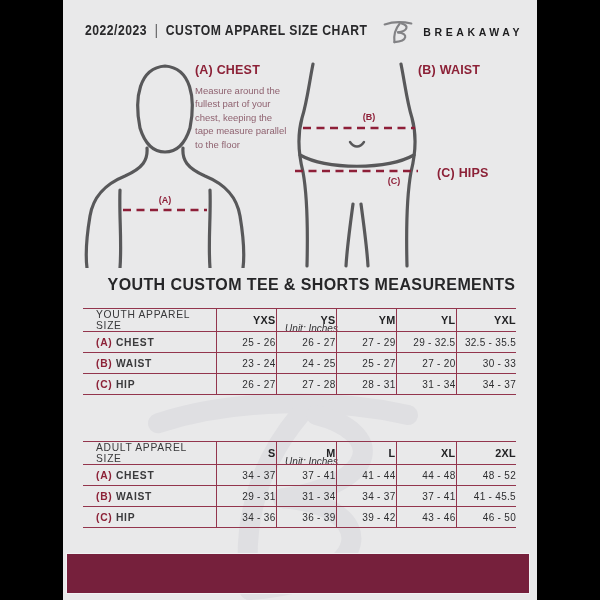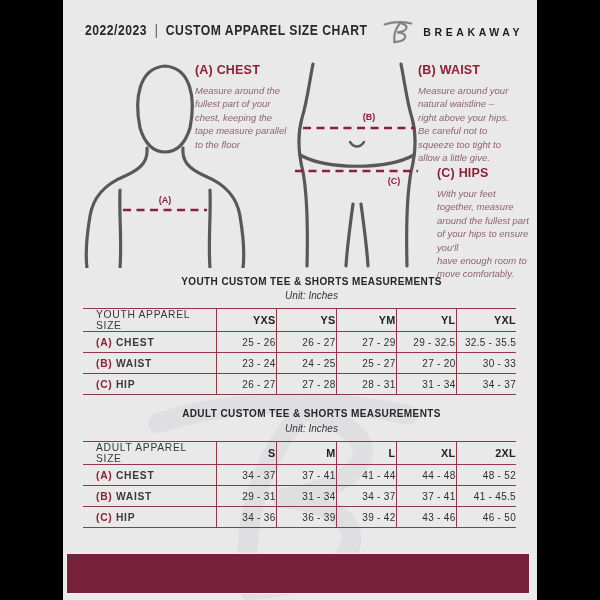--- a/index.html
+++ b/index.html
@@ -25,28 +25,28 @@
   .masthead-right{position:absolute;right:14px;top:18px;display:flex;align-items:center;gap:9px;}
   .brand-word{font-weight:bold;font-size:10.5px;letter-spacing:3.6px;color:#1d1d1f;}
   .logo-svg{width:32px;height:27px;}
 
   
   .guide{position:absolute;left:0;top:52px;width:474px;height:218px;}
   .fig{position:absolute;}
   .fig svg{width:100%;height:100%;}
   .guide-block{position:absolute;}
   .guide-head{font-weight:bold;font-size:12.5px;color:var(--maroon);letter-spacing:.2px;}
-  .guide-text{margin-top:7px;font-style:italic;font-size:9.5px;line-height:13.4px;
+  .guide-text{margin-top:7px;font-size:9.5px;line-height:13.4px;
     color:var(--plum);white-space:pre-line;}
 
   
   .sec-title{position:absolute;left:32px;width:433px;text-align:center;
-    font-weight:bold;font-size:10px;color:#262628;letter-spacing:.4px;}
+    font-weight:bold;font-size:16px;color:#262628;letter-spacing:.4px;}
   .sec-unit{position:absolute;left:32px;width:433px;text-align:center;
-    font-style:italic;font-size:10px;color:#343436;}
+    font-style:italic;font-size:10px;color:#343436;margin-top:33px;}
 
   
   table.size-table{position:absolute;left:20px;width:433px;border-collapse:collapse;table-layout:fixed;}
   .size-table th,.size-table td{height:21px;padding:0;text-align:right;vertical-align:middle;
     border-top:1.4px solid var(--line);font-size:10px;color:#2e2e30;letter-spacing:.3px;}
   .size-table tr:last-child td{border-bottom:1.4px solid var(--line);}
   .size-table th{font-weight:bold;font-size:10.8px;color:#222224;}
   .size-table th:not(:first-child),.size-table td:not(:first-child){border-left:1.4px solid var(--line);}
   .size-table .lbl{text-align:left;padding-left:13px;font-size:10.3px;color:#38383a;
     letter-spacing:.7px;font-weight:normal;}
@@ -126,37 +126,24 @@
           <path class="body-line" d="M68 146 C 71 168 74 190 75 208"></path>
           <line class="dashed" x1="10" y1="70" x2="122" y2="70"></line>
           <text class="marker" x="76" y="62" text-anchor="middle">(B)</text>
           <line class="dashed" x1="2" y1="113" x2="125" y2="113"></line>
           <text class="marker" x="101" y="126" text-anchor="middle">(C)</text>
         </svg>
       </div>
 
       <div class="guide-block" style="left:355px;top:11px;width:112px;">
         <div class="guide-head">(B) WAIST</div>
-        <div class="guide-text">Measure around your
-natural waistline –
-right above your hips.
-Be careful not to
-squeeze too tight to
-allow a little give.</div>
       </div>
 
       <div class="guide-block" style="left:374px;top:114px;width:112px;">
         <div class="guide-head">(C) HIPS</div>
-        <div class="guide-text">With your feet
-together, measure
-around the fullest part
-of your hips to ensure
-you'll
-have enough room to
-move comfortably.</div>
       </div>
     </div>
 
     <div class="sec-title" style="top:276px;">YOUTH CUSTOM TEE &amp; SHORTS MEASUREMENTS</div>
     <div class="sec-unit" style="top:290px;">Unit: Inches</div>
     <table class="size-table" style="top:308px;">
       <colgroup>
           <col style="width:133px">
           <col style="width:60px">
           <col style="width:60px">
@@ -195,21 +182,20 @@
             <td class="lbl"><span class="key">(C)</span> HIP</td>
             <td>26 - 27</td>
             <td>27 - 28</td>
             <td>28 - 31</td>
             <td>31 - 34</td>
             <td>34 - 37</td>
           </tr>
         </tbody>
       </table>
 
-    <div class="sec-title" style="top:408px;">ADULT CUSTOM TEE &amp; SHORTS MEASUREMENTS</div>
     <div class="sec-unit" style="top:423px;">Unit: Inches</div>
     <table class="size-table" style="top:441px;">
       <colgroup>
           <col style="width:133px">
           <col style="width:60px">
           <col style="width:60px">
           <col style="width:60px">
           <col style="width:60px">
           <col style="width:60px">
         </colgroup>

